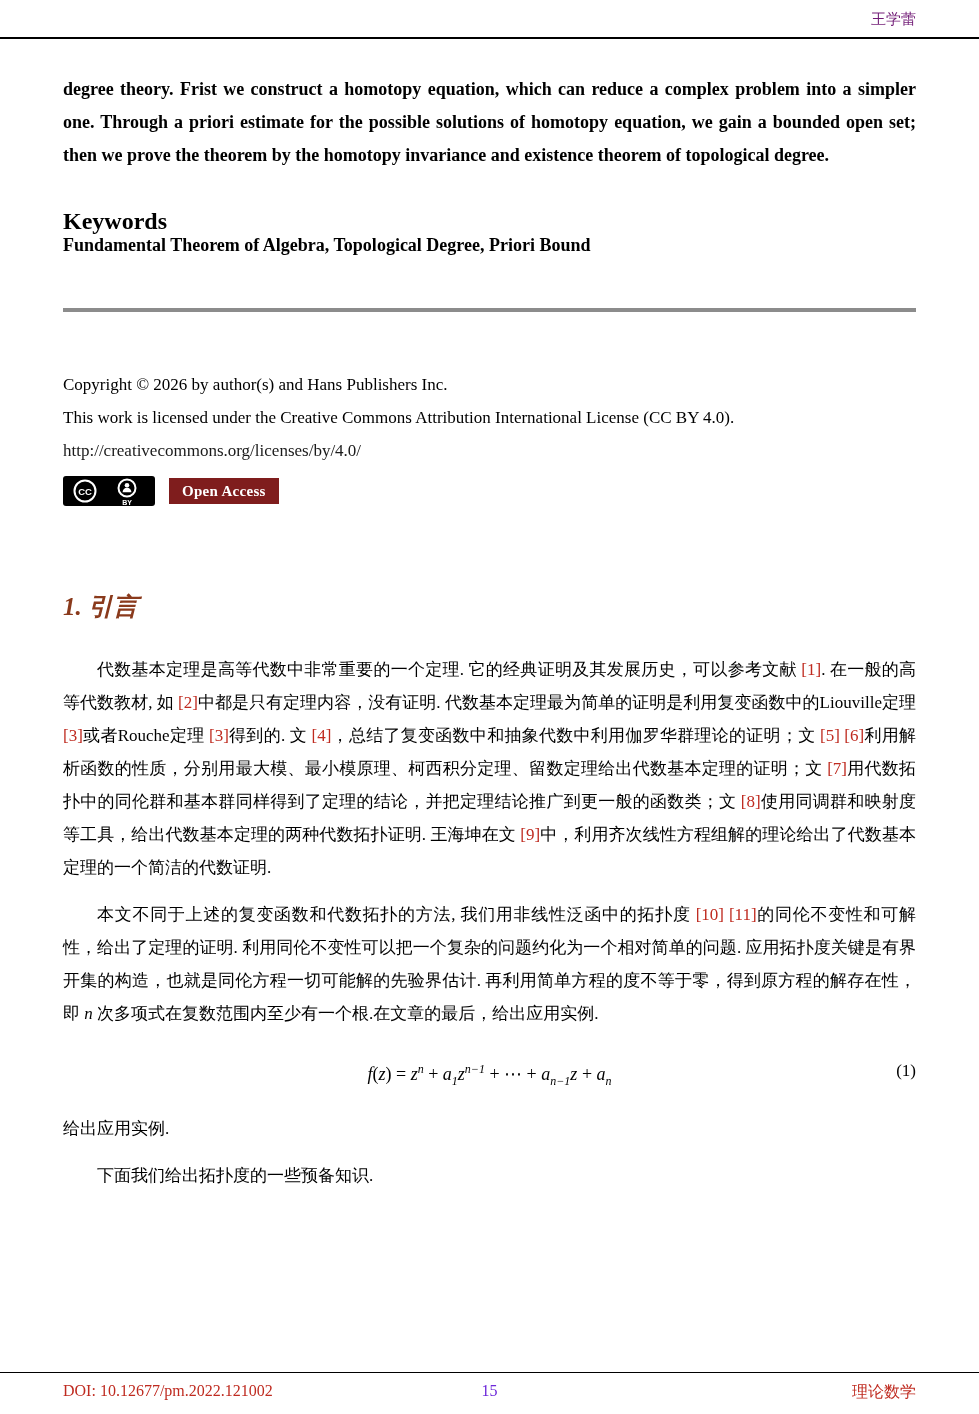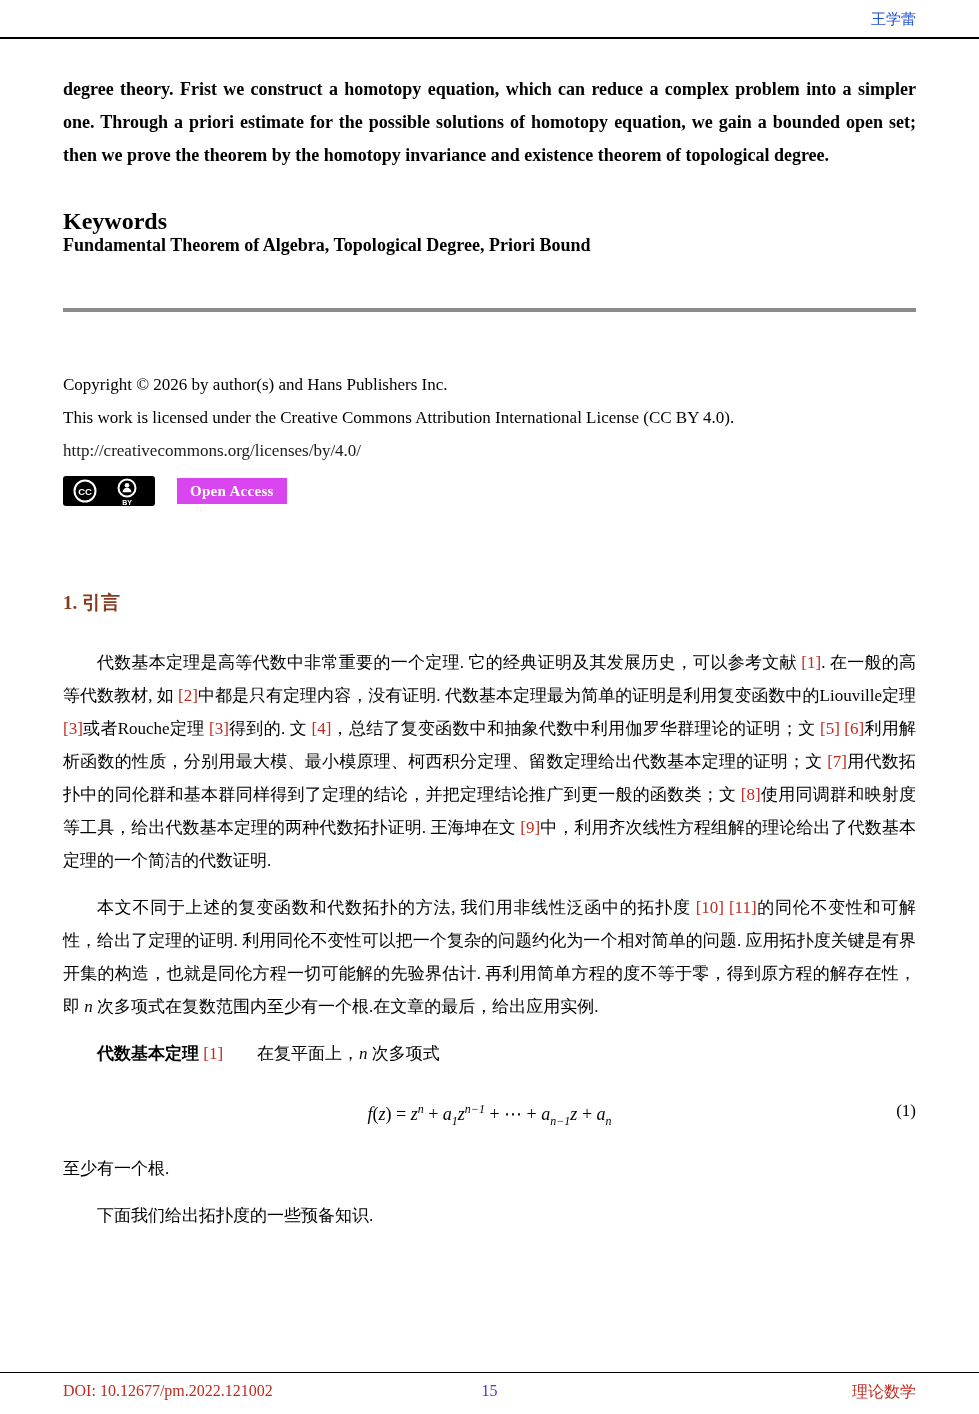--- a/index.html
+++ b/index.html
@@ -4,46 +4,46 @@
 <style>
   * { margin:0; padding:0; box-sizing:border-box; }
   html,body { background:#fff; }
   body {
     width:979px; height:1414px; position:relative; overflow:hidden;
     font-family:"Liberation Serif","DejaVu Serif",serif; color:#000;
   }
   .page { padding:0 63px; }
 
   
-  .running-author { padding-top:10px; text-align:right; font-size:15px; color:#1d4ed8; }
+  .running-author { padding-top:10px; text-align:right; font-size:15px; color:#701a75; }
   .rule-full { border:none; border-top:2px solid #000; margin:8px -63px 0; }
 
   
   .abstract {
     margin-top:34px; font-weight:bold; font-size:18px; line-height:33px;
     text-align:justify;
   }
 
   .kw-heading { margin-top:36px; font-size:24px; font-weight:bold; }
   .kw-text { font-size:18px; font-weight:bold; }
 
   .thick-rule { margin-top:52px; height:4px; background:var(--rule-gray,#8c8c8c); }
 
   .license-block { margin-top:56px; font-size:17px; line-height:33px; }
   .license-block p { margin:0; }
   .url-link { color:#1a1a1a; text-decoration:none; }
 
-  .badges { margin-top:9px; display:flex; align-items:center; gap:22px; }
+  .badges { margin-top:9px; display:flex; align-items:center; gap:14px; }
   .oa-badge {
-    background:#d946ef; color:#fff; font-weight:bold; font-size:15px;
+    background:#7f1d1d; color:#fff; font-weight:bold; font-size:15px;
     padding:3px 13px; line-height:20px; letter-spacing:.3px;
   }
   .cc-svg text { font-family:"Liberation Sans","DejaVu Sans",sans-serif; }
 
-  .sec-heading { margin-top:84px; font-size:19px; font-weight:bold; color:var(--heading-red,#8a3a1c); }
+  .sec-heading { margin-top:84px; font-size:25px; font-weight:bold; color:var(--heading-red,#8a3a1c);font-style:italic; }
 
   .cn { font-size:17px; line-height:33px; text-align:justify; margin-top:14px; }
   .cn.first { margin-top:30px; }
   .indent { text-indent:2em; }
   .cite { color:var(--accent-red,#bf2b20); text-decoration:none; }
 
   .equation { position:relative; margin:24px 0 16px; text-align:center; font-size:18px; line-height:30px; }
   .equation i { font-style:italic; }
   .equation sup, .equation sub { font-size:12px; font-style:italic; }
   .eq-number { position:absolute; right:0; top:2px; font-size:17px; font-style:normal; }
@@ -100,28 +100,27 @@
         <span>Open Access</span>
       </div>
     </div>
 
     <h2 class="sec-heading">1. 引言</h2>
 
     <p class="cn indent first">代数基本定理是高等代数中非常重要的一个定理. 它的经典证明及其发展历史，可以参考文献 <a class="cite" href="#">[1]</a>. 在一般的高等代数教材, 如 <a class="cite" href="#">[2]</a>中都是只有定理内容，没有证明. 代数基本定理最为简单的证明是利用复变函数中的Liouville定理 <a class="cite" href="#">[3]</a>或者Rouche定理 <a class="cite" href="#">[3]</a>得到的. 文 <a class="cite" href="#">[4]</a>，总结了复变函数中和抽象代数中利用伽罗华群理论的证明；文 <a class="cite" href="#">[5]</a> <a class="cite" href="#">[6]</a>利用解析函数的性质，分别用最大模、最小模原理、柯西积分定理、留数定理给出代数基本定理的证明；文 <a class="cite" href="#">[7]</a>用代数拓扑中的同伦群和基本群同样得到了定理的结论，并把定理结论推广到更一般的函数类；文 <a class="cite" href="#">[8]</a>使用同调群和映射度等工具，给出代数基本定理的两种代数拓扑证明. 王海坤在文 <a class="cite" href="#">[9]</a>中，利用齐次线性方程组解的理论给出了代数基本定理的一个简洁的代数证明.</p>
 
     <p class="cn indent">本文不同于上述的复变函数和代数拓扑的方法, 我们用非线性泛函中的拓扑度 <a class="cite" href="#">[10]</a> <a class="cite" href="#">[11]</a>的同伦不变性和可解性，给出了定理的证明. 利用同伦不变性可以把一个复杂的问题约化为一个相对简单的问题. 应用拓扑度关键是有界开集的构造，也就是同伦方程一切可能解的先验界估计. 再利用简单方程的度不等于零，得到原方程的解存在性，即 <i>n</i> 次多项式在复数范围内至少有一个根.在文章的最后，给出应用实例.</p>
 
-    <p class="cn indent"><b>代数基本定理</b> <a class="cite" href="#">[1]</a>　　在复平面上，<i>n</i> 次多项式</p>
 
     <div class="equation">
       <span><i>f</i>(<i>z</i>) = <i>z</i><sup>n</sup> + <i>a</i><sub>1</sub><i>z</i><sup>n−1</sup> + ⋯ + <i>a</i><sub>n−1</sub><i>z</i> + <i>a</i><sub>n</sub></span>
       <span class="eq-number">(1)</span>
     </div>
 
-    <p class="cn no-indent">至少有一个根.</p>
+    <p class="cn no-indent">给出应用实例.</p>
 
     <p class="cn indent">下面我们给出拓扑度的一些预备知识.</p>
 
   </main>
 </div>
 
 <footer>
   <hr class="footer-rule">
   <div class="footer-row">
     <a class="doi-link" href="#">DOI: 10.12677/pm.2022.121002</a>

